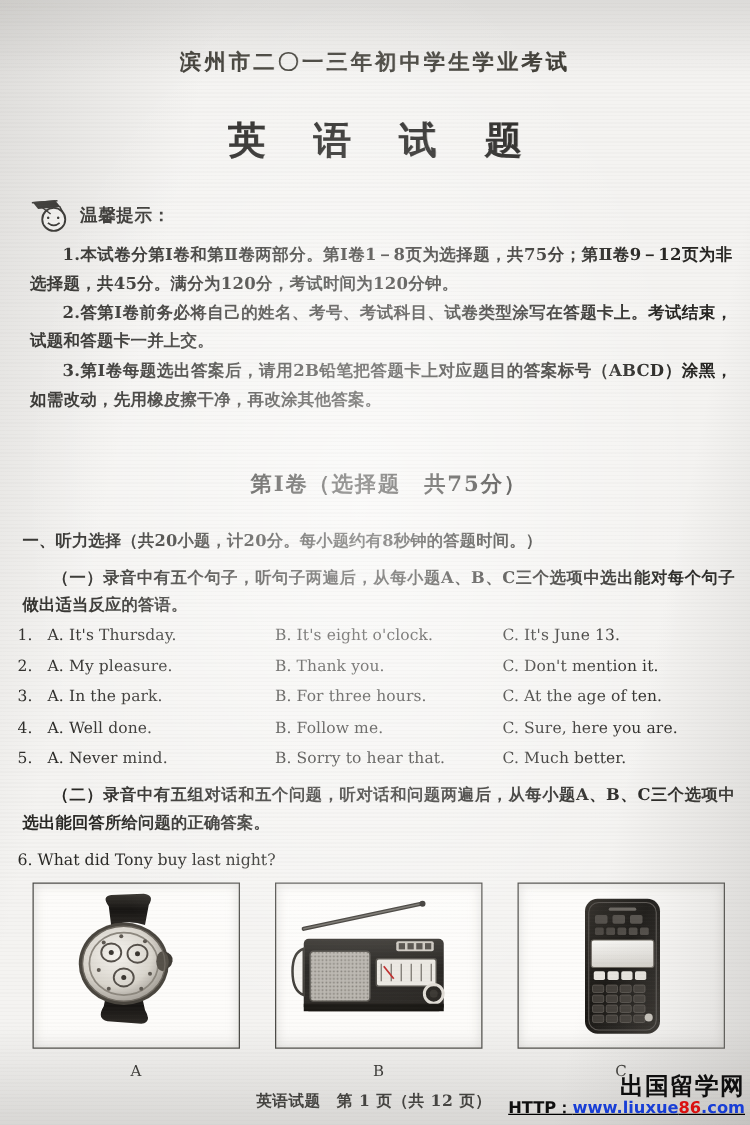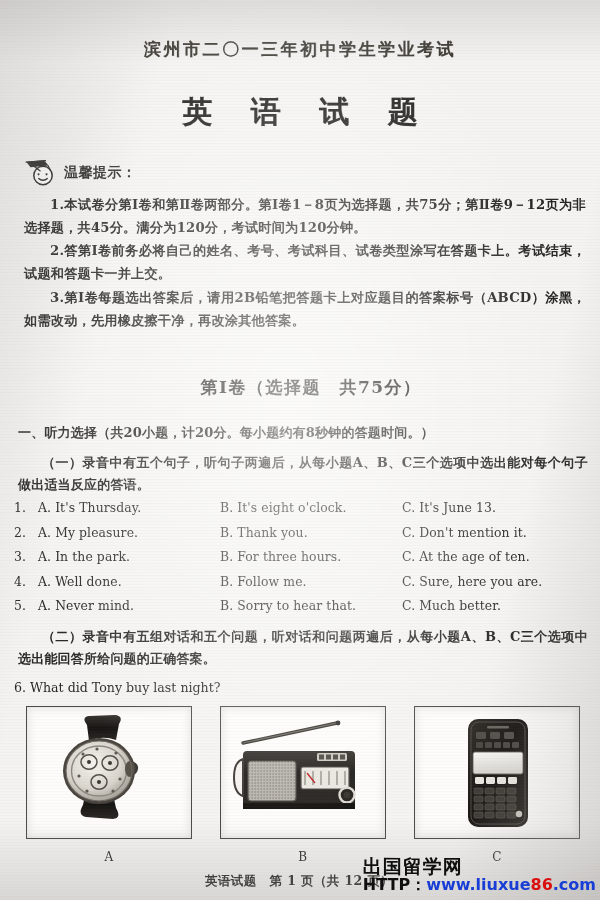--- a/index.html
+++ b/index.html
@@ -224,39 +224,41 @@
     font-family: "DejaVu Serif", serif;
     font-weight: bold;
     font-size: 12.5px;
     color: #2d2c29;
     letter-spacing: 0.4px;
     white-space: nowrap;
   }
   .wm {
     position: absolute;
     right: 4px; bottom: 1px;
+    text-align: right;
     line-height: 1;
     z-index: 40;
     margin-left: 37px;
   }
   .wm-cn {
     font-family: "DejaVu Serif", serif;
     font-weight: bold;
     font-size: 19px;
     color: #111;
     letter-spacing: 1px;
     display: block;
     margin-bottom: 1px;
   }
   .wm-url {
     display: block;
     font-family: "DejaVu Sans", sans-serif;
     font-weight: bold;
-    font-size: 16px;
+    font-size: 13px;
     white-space: nowrap;
+    text-decoration: underline;
   }
   .wm-http { color: #111; }
   .wm-blue { color: #1a3fd4; }
   .wm-red  { color: #d81212; }
 </style>
 </head>
 <body>
 
 <div class="page">
 

